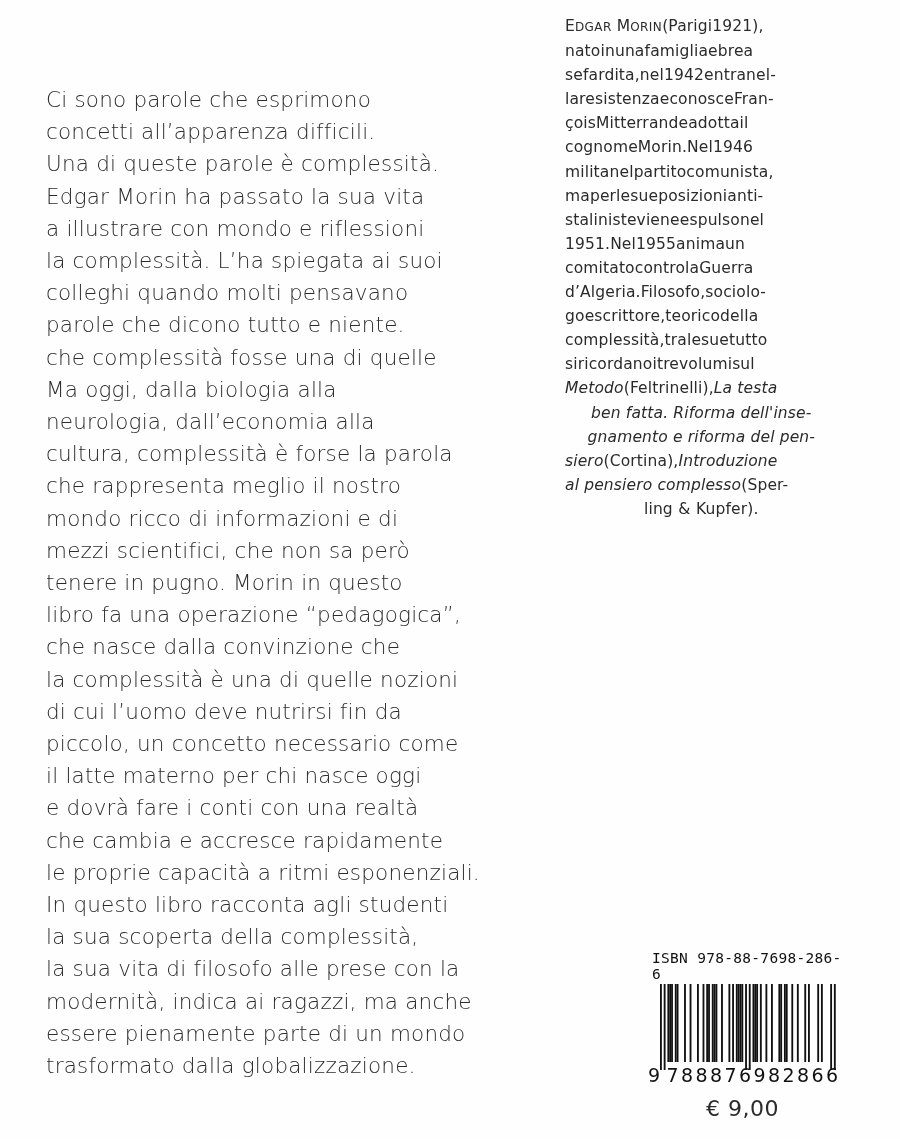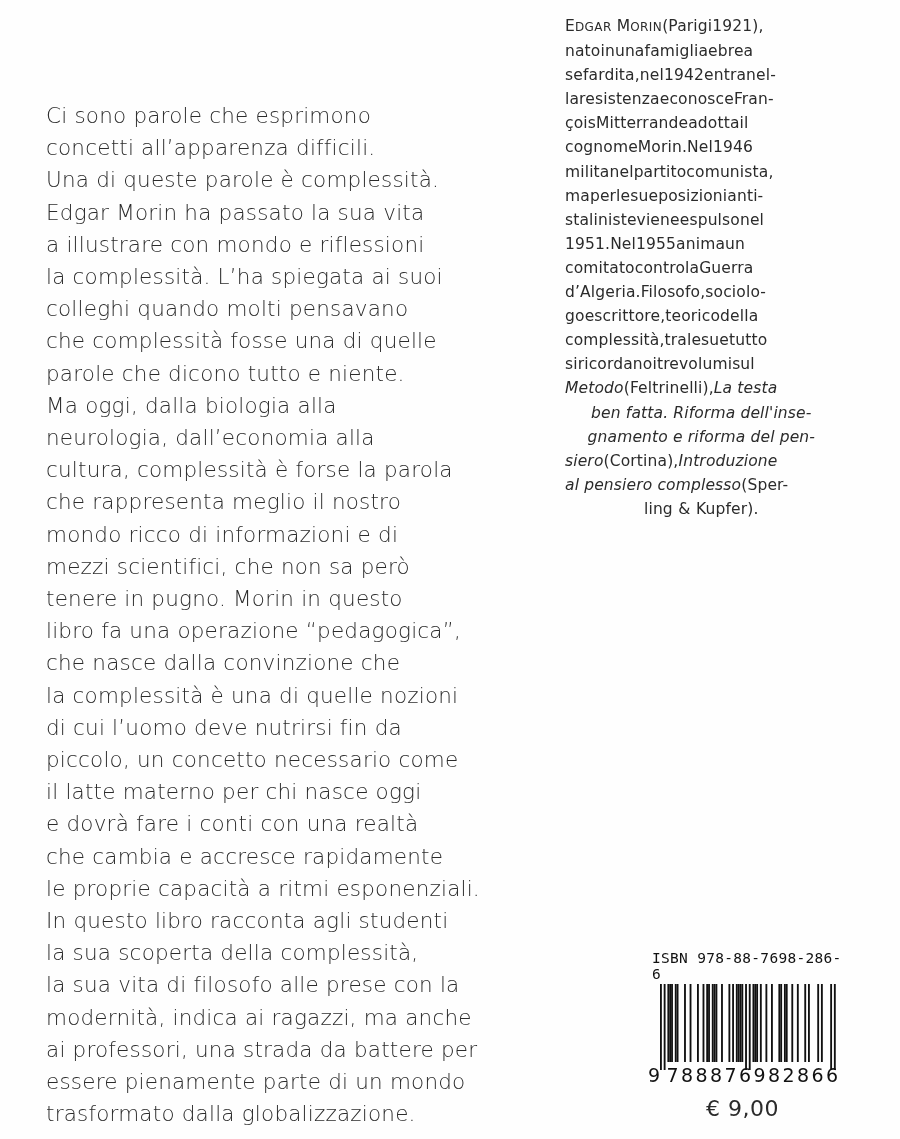--- a/index.html
+++ b/index.html
@@ -17,21 +17,21 @@
     }
     .page {
       position: absolute;
       inset: 0;
       background: #fefefe;
     }
     
     .blurb {
       position: absolute;
       left: 46px;
-      top: 100px;
+      top: 84px;
       width: 470px;
       font-size: 21.5px;
       line-height: 32.2px;
       letter-spacing: 0.2px;
       color: #2b2b2b;
       font-weight: 300;
     }
     .blurb .line {
       display: block;
       white-space: nowrap;
@@ -99,43 +99,42 @@
 <div class="page">
 
   <div class="blurb" id="blurb">
       <span class="line">Ci sono parole che esprimono</span>
       <span class="line">concetti all’apparenza difficili.</span>
       <span class="line">Una di queste parole è complessità.</span>
       <span class="line">Edgar Morin ha passato la sua vita</span>
       <span class="line">a illustrare con mondo e riflessioni</span>
       <span class="line">la complessità. L’ha spiegata ai suoi</span>
       <span class="line">colleghi quando molti pensavano</span>
+      <span class="line">parole che dicono tutto e niente.</span>
       <span class="line">che complessità fosse una di quelle</span>
-      <span class="line">parole che dicono tutto e niente.</span>
       <span class="line">Ma oggi, dalla biologia alla</span>
       <span class="line">neurologia, dall’economia alla</span>
       <span class="line">cultura, complessità è forse la parola</span>
       <span class="line">che rappresenta meglio il nostro</span>
       <span class="line">mondo ricco di informazioni e di</span>
       <span class="line">mezzi scientifici, che non sa però</span>
       <span class="line">tenere in pugno. Morin in questo</span>
       <span class="line">libro fa una operazione “pedagogica”,</span>
       <span class="line">che nasce dalla convinzione che</span>
       <span class="line">la complessità è una di quelle nozioni</span>
       <span class="line">di cui l’uomo deve nutrirsi fin da</span>
       <span class="line">piccolo, un concetto necessario come</span>
       <span class="line">il latte materno per chi nasce oggi</span>
       <span class="line">e dovrà fare i conti con una realtà</span>
       <span class="line">che cambia e accresce rapidamente</span>
       <span class="line">le proprie capacità a ritmi esponenziali.</span>
       <span class="line">In questo libro racconta agli studenti</span>
       <span class="line">la sua scoperta della complessità,</span>
       <span class="line">la sua vita di filosofo alle prese con la</span>
       <span class="line">modernità, indica ai ragazzi, ma anche</span>
-      <span class="line">ai professori, una strada da battere per</span>
       <span class="line">essere pienamente parte di un mondo</span>
       <span class="line">trasformato dalla globalizzazione.</span>
     </div>
 
   <div class="bio" id="bio">
       <div class="line">
         <span class="w"><span class="sc-big">E</span><span class="sc-small">DGAR</span> <span class="sc-big">M</span><span class="sc-small">ORIN</span></span>
         <span class="w">(Parigi</span>
         <span class="w">1921),</span>
       </div>

